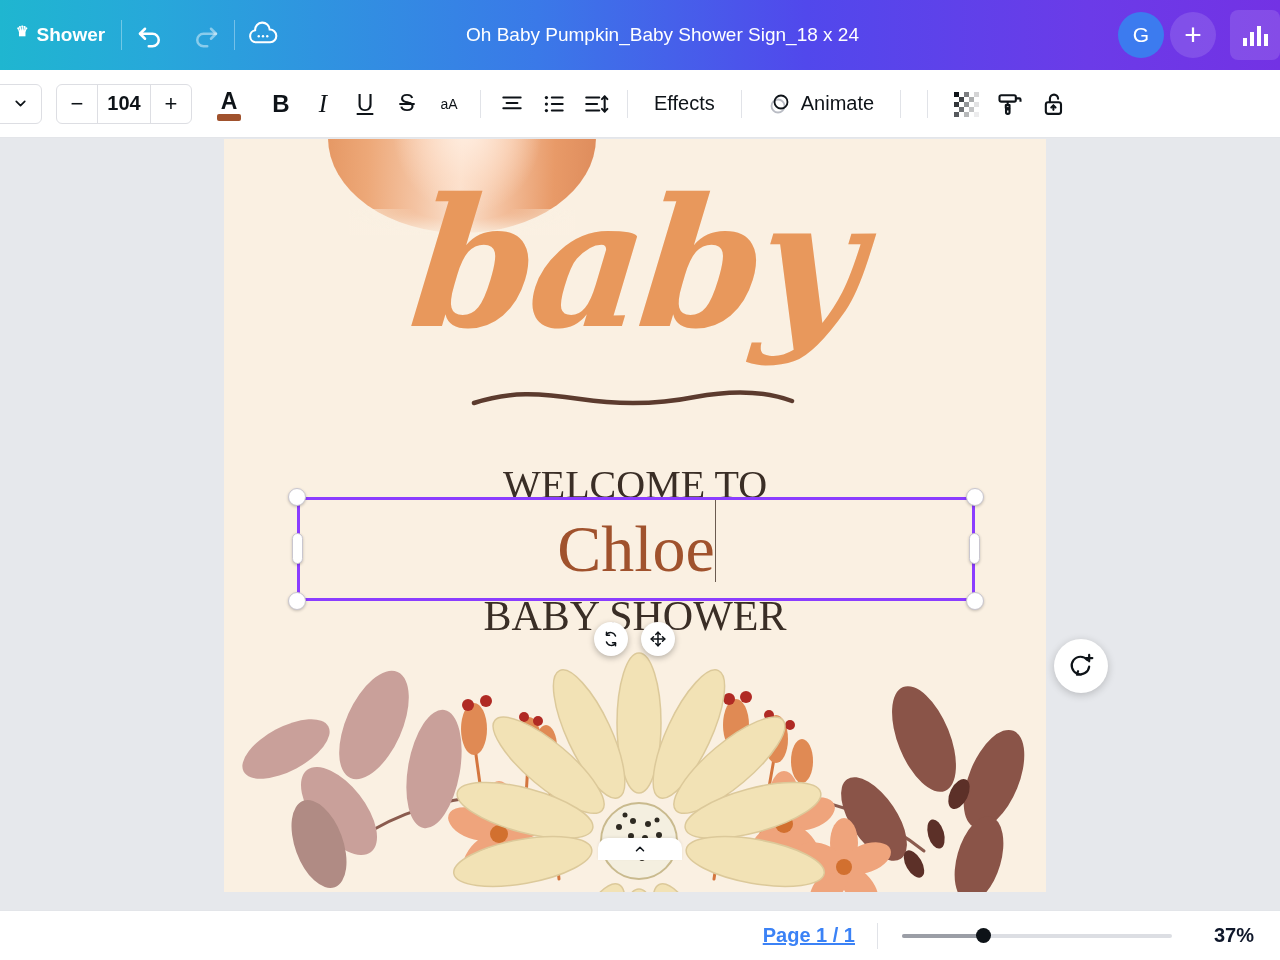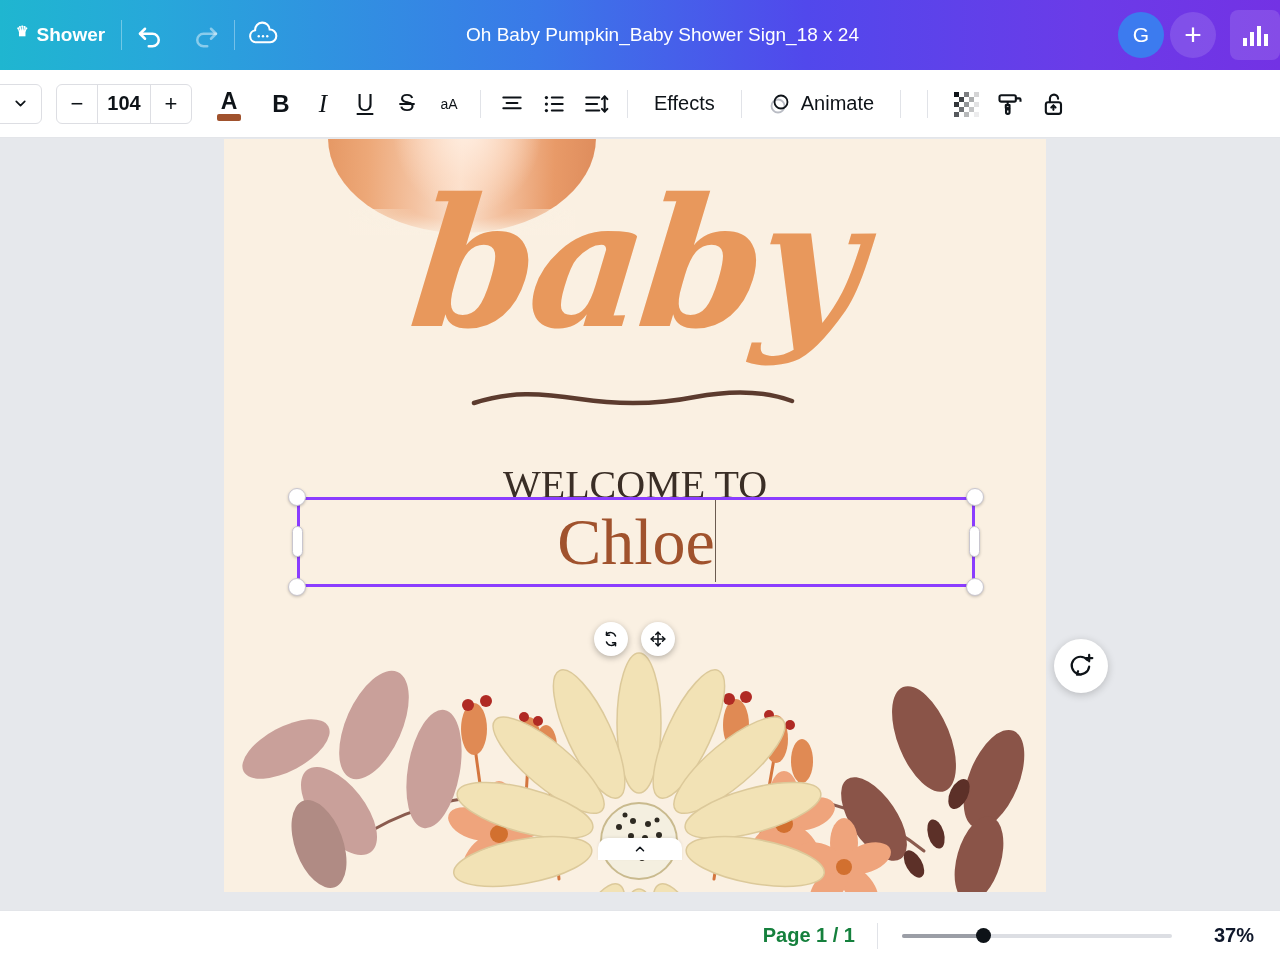--- a/index.html
+++ b/index.html
@@ -166,21 +166,21 @@
     font-family: "Liberation Serif", serif;
     color: #3A2E26;
   }
   .welcome-to { top: 322px; font-size: 40px; letter-spacing: 0px; }
   .baby-shower { top: 453px; font-size: 42px; letter-spacing: 0px; }
 
   
   .selbox {
     position: absolute;
     left: 73px; top: 358px;
-    width: 678px; height: 90px;
+    width: 678px; height: 104px;
     border: 3px solid #8B3DFF;
   }
   .sel-text {
     position: absolute; left: 0; top: 0; width: 100%; height: 100%;
     display: flex; align-items: center; justify-content: center;
     font-family: "Liberation Serif", serif;
     font-size: 66px; color: #A0522D;
     line-height: 1;
   }
   .caret {
@@ -235,22 +235,23 @@
     box-shadow: 0 -1px 3px rgba(0,0,0,.07);
   }
   .bottombar {
     position: absolute; bottom: 0; left: 0;
     width: 1280px; height: 50px;
     background: #fff; border-top: 1px solid #E3E5E9;
     display: flex; align-items: center; justify-content: flex-end;
     padding-right: 26px; gap: 0;
   }
   .page-ind {
-    font-size: 20px; font-weight: bold; color: #15803d;
+    font-size: 20px; font-weight: bold; color: #3b82f6;
     padding-right: 22px;
+    text-decoration: underline;
   }
   .bb-divider { width: 1px; height: 26px; background: #E1E3E8; }
   .zoom-wrap { display: flex; align-items: center; padding: 0 24px; }
   .zoom-track {
     width: 270px; height: 4px; border-radius: 2px;
     background: #DCDEE3; position: relative;
   }
   .zoom-fill { position: absolute; left: 0; top: 0; height: 4px; width: 30%; background: #9B9EA6; border-radius: 2px; }
   .zoom-knob {
     position: absolute; left: 30%; top: 50%;
@@ -432,20 +433,21 @@
 
     <div class="pumpkin"></div>
 
     <div class="baby-script">baby</div>
 
     <svg class="wave" width="330" height="30" viewBox="0 0 330 30" fill="none">
       <path d="M4 18 C 40 6, 70 8, 110 14 C 150 20, 185 20, 225 12 C 262 5, 295 6, 322 16" stroke="#5C3B2E" stroke-width="4.5" stroke-linecap="round"></path>
     </svg>
 
     <div class="c-text welcome-to">WELCOME TO</div>
+    <div class="c-text baby-shower">BABY SHOWER</div>
 
     <svg class="flowers" viewBox="0 0 822 263">
       <g stroke="#8A5B4E" stroke-width="3" fill="none" stroke-linecap="round">
         <path d="M120 220 C 160 190, 200 175, 250 168"></path>
         <path d="M700 222 C 660 190, 620 176, 575 168"></path>
       </g>
 
       <g fill="#C9A09A">
         <ellipse cx="62" cy="120" rx="48" ry="22" transform="rotate(-28 62 120)"></ellipse>
         <ellipse cx="150" cy="96" rx="28" ry="58" transform="rotate(24 150 96)"></ellipse>

